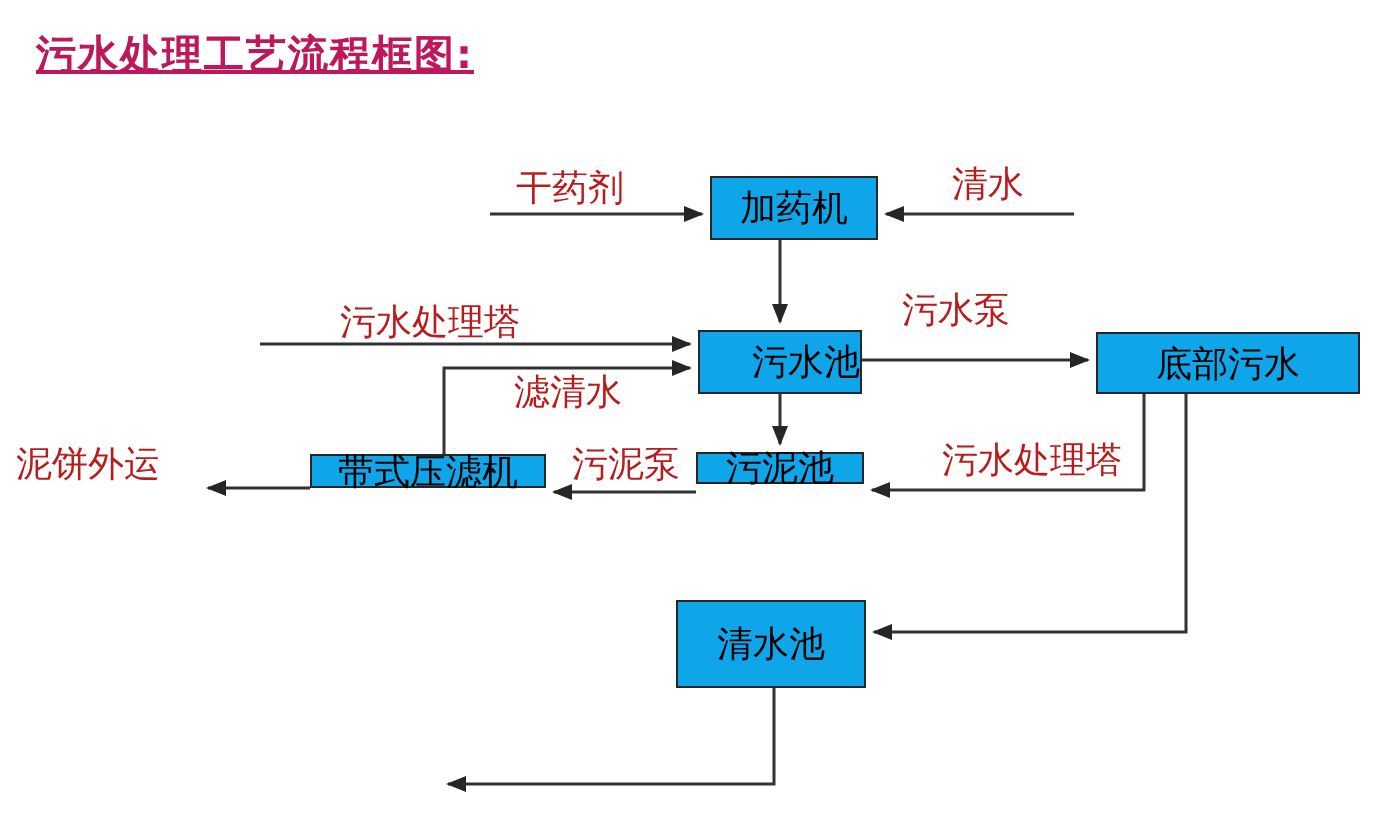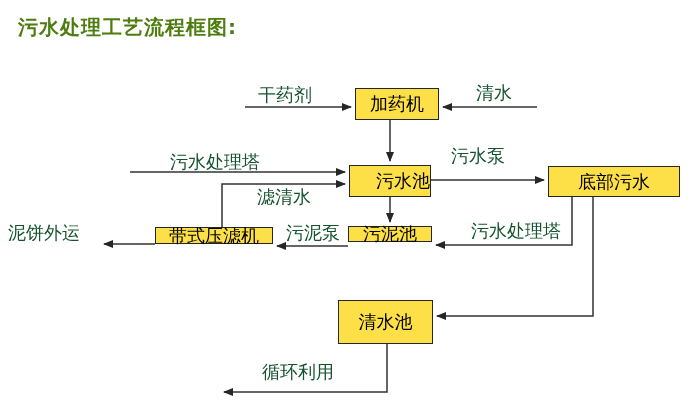--- a/index.html
+++ b/index.html
@@ -14,52 +14,53 @@
     height: 420px;
     background: #ffffff;
     overflow: hidden;
   }
   .page-title {
     position: absolute;
     left: 18px;
     top: 14px;
     font-size: 20px;
     font-weight: bold;
-    color: #4d7c0f;
+    color: #be185d;
     letter-spacing: 1px;
     white-space: nowrap;
+    text-decoration: underline;
   }
   .edges {
     position: absolute;
     left: 0;
     top: 0;
     width: 700px;
     height: 420px;
   }
   .edges polyline {
     fill: none;
     stroke: #333333;
     stroke-width: 1.5;
   }
   .node {
     position: absolute;
     box-sizing: border-box;
     border: 1.5px solid #262626;
-    background: #fde047;
+    background: #0ea5e9;
     display: flex;
     align-items: center;
     justify-content: center;
     font-size: 18px;
     color: #000000;
     white-space: nowrap;
   }
   .flow-label {
     position: absolute;
     font-size: 18px;
-    color: #14532d;
+    color: #b91c1c;
     white-space: nowrap;
     line-height: 1.1;
   }
   
   .n-dosing   { left: 355px; top:  88px; width:  84px; height: 32px; }
   .n-sewage   { left: 349px; top: 165px; width:  82px; height: 32px; justify-content: flex-end; }
   .n-tower    { left: 548px; top: 166px; width: 132px; height: 31px; }
   .n-sludge   { left: 348px; top: 226px; width:  84px; height: 16px; }
   .n-press    { left: 155px; top: 227px; width: 118px; height: 17px; }
   .n-clean    { left: 338px; top: 300px; width:  95px; height: 44px; }
@@ -121,15 +122,14 @@
   </div>
 
   <div class="flow-label l-dry">干药剂</div>
   <div class="flow-label l-cw">清水</div>
   <div class="flow-label l-wash">污水处理塔</div>
   <div class="flow-label l-spump">污水泵</div>
   <div class="flow-label l-filtered">滤清水</div>
   <div class="flow-label l-slpump">污泥泵</div>
   <div class="flow-label l-mudcake">泥饼外运</div>
   <div class="flow-label l-bottom">污水处理塔</div>
-  <div class="flow-label l-recycle">循环利用</div>
 
 </div>
 
 </body></html>

